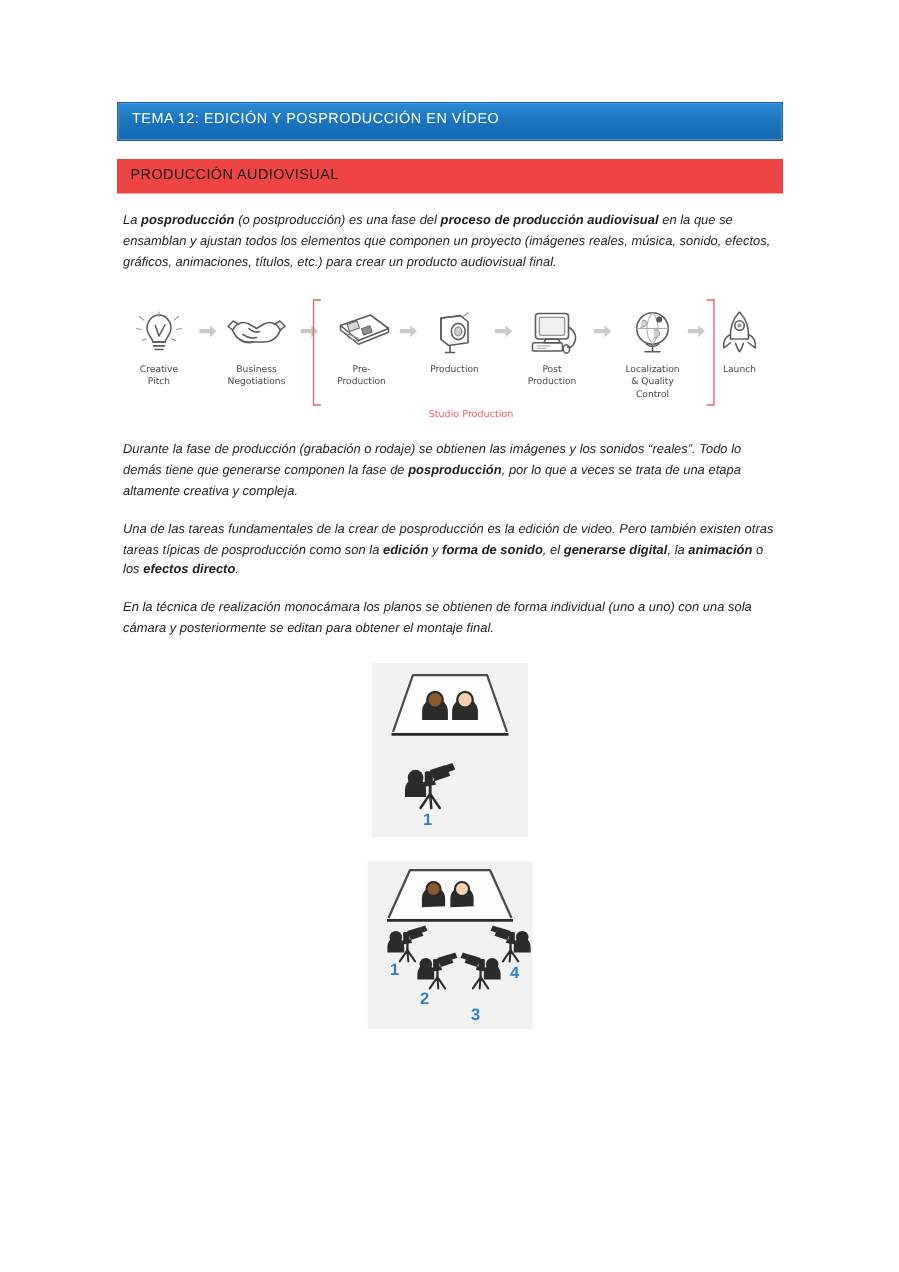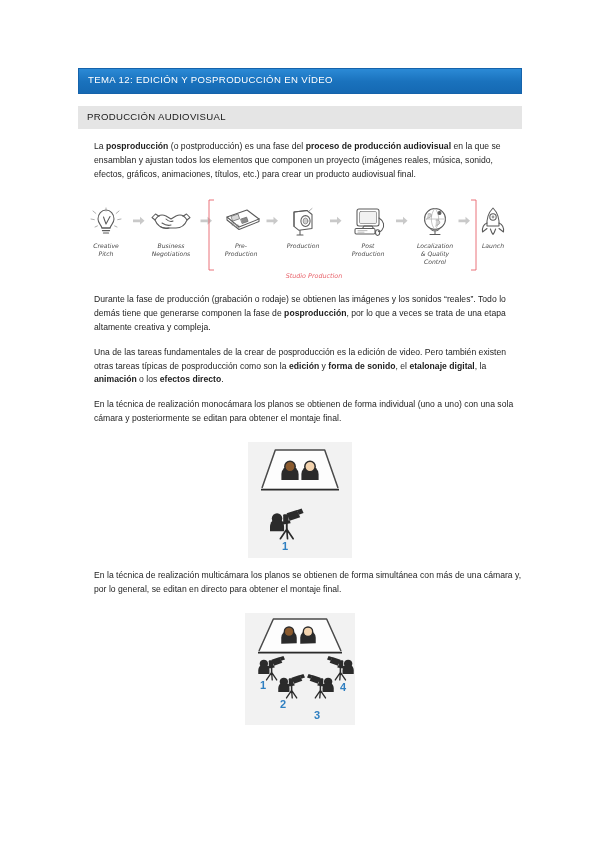--- a/index.html
+++ b/index.html
@@ -26,47 +26,47 @@
     border: 1px solid #1563ab;
     color: #ffffff;
     font-size: 9.6px;
     letter-spacing: 0.35px;
     padding: 6px 9px 7px 9px;
     line-height: 1.1;
   }
 
   
   .section-bar {
-    background: #e5e5e5;
+    background: #ef4444;
     color: #1a1a1a;
     font-size: 9.6px;
     letter-spacing: 0.3px;
     padding: 6px 9px 7px 9px;
     line-height: 1.1;
     margin-top: 12px;
   }
 
   
   p.body-text {
     font-size: 8.6px;
     line-height: 1.62;
-    margin: 11px 0 0 16px;
+    margin: 11px 0 0 4px;
     text-align: left;
     color: #1d1d1d;
     letter-spacing: 0.02px;
+    font-style: italic;
   }
   p.body-text b { font-weight: bold; }
 
   
   .pipeline-wrap {
     margin-top: 14px;
     width: 444px;
     height: 86px;
     position: relative;
-    font-style: italic;
   }
   .pipeline-svg { display: block; }
 
   
   .illus-wrap {
     margin-top: 14px;
     display: flex;
     justify-content: center;
   }
   .illus-wrap.mono { margin-top: 16px; }
@@ -174,21 +174,21 @@
       <g id="pipeline-bracket" fill="none" stroke="#e8636b" stroke-width="0.9">
           <path d="M136,4 l-5,0 l0,70 l5,0"></path>
           <path d="M393,4 l5,0 l0,70 l-5,0"></path>
         </g>
       <text id="bracket-label" x="236" y="82" font-family="'DejaVu Sans', sans-serif" font-size="6.4" fill="#e8636b" text-anchor="middle">Studio Production</text>
     </svg>
   </div>
 
   <p class="body-text"><span>Durante la fase de producción (grabación o rodaje) se obtienen las imágenes y los sonidos “reales”. Todo lo demás tiene que generarse componen la fase de </span><b>posproducción</b><span>, por lo que a veces se trata de una etapa altamente creativa y compleja.</span></p>
 
-  <p class="body-text"><span>Una de las tareas fundamentales de la crear de posproducción es la edición de video. Pero también existen otras tareas típicas de posproducción como son la </span><b>edición</b><span> y </span><b>forma de sonido</b><span>, el </span><b>etalonaje digital</b><span>, la </span><b>animación</b><span> o los </span><b>efectos directo</b><span>.</span></p>
+  <p class="body-text"><span>Una de las tareas fundamentales de la crear de posproducción es la edición de video. Pero también existen otras tareas típicas de posproducción como son la </span><b>edición</b><span> y </span><b>forma de sonido</b><span>, el </span><b>generarse digital</b><span>, la </span><b>animación</b><span> o los </span><b>efectos directo</b><span>.</span></p>
 
 
   <p class="body-text"><span>En la técnica de realización monocámara los planos se obtienen de forma individual (uno a uno) con una sola cámara y posteriormente se editan para obtener el montaje final.</span></p>
 
   <div class="illus-wrap mono">
     <svg class="illus" id="svg-mono" width="104" height="116" viewBox="0 0 104 116" xmlns="http://www.w3.org/2000/svg" style="background: rgb(242, 242, 242);">
         <g>
           <g>
             <path d="M14,46 L27.299999999999997,8 L76.69999999999999,8 L90,46" fill="#fdfdfd" stroke="#4a4a4a" stroke-width="1.5" stroke-linejoin="round"></path>
             <line x1="13" y1="47.6" x2="91" y2="47.6" stroke="#2b2b2b" stroke-width="1.8"></line>
@@ -209,21 +209,20 @@
             <rect x="-2.2" y="-12.4" width="4.2" height="6.2" rx="0.8" fill="#2b2b2b"></rect>
             <path d="M8.4,-15.4 l3.8,-1.3 l1.5,3.4 l-3.7,1.4 z" fill="#2b2b2b"></path>
             <path d="M0.6,-6.2 l0,5.6" stroke="#2b2b2b" stroke-width="1.5" fill="none"></path>
             <path d="M0.6,-0.6 l-5,7.4 M0.6,-0.6 l5,7.4 M0.6,-0.6 l0.6,7.4" stroke="#2b2b2b" stroke-width="1.3" fill="none" stroke-linecap="round"></path>
           </g>
           <text x="37" y="108" font-family="'Liberation Sans', sans-serif" font-size="11" font-weight="bold" fill="#2f7fc1" text-anchor="middle">1</text>
         </g>
       </svg>
   </div>
 
-  <p class="body-text"><span>En la técnica de realización multicámara los planos se obtienen de forma simultánea con más de una cámara y, por lo general, se editan en directo para obtener el montaje final.</span></p>
 
   <div class="illus-wrap multi">
     <svg class="illus" id="svg-multi" width="110" height="112" viewBox="0 0 110 112" xmlns="http://www.w3.org/2000/svg" style="background: rgb(242, 242, 242);">
         <g>
           <g>
             <path d="M14,38 L28.35,6 L81.64999999999999,6 L96,38" fill="#fdfdfd" stroke="#4a4a4a" stroke-width="1.5" stroke-linejoin="round"></path>
             <line x1="13" y1="39.6" x2="97" y2="39.6" stroke="#2b2b2b" stroke-width="1.8"></line>
           </g>
           <g>
             <path d="M36.26,30.8 l0,-6 a7.74,7.38 0 0 1 15.48,0 l0,5.4 z" fill="#2b2b2b"></path>

